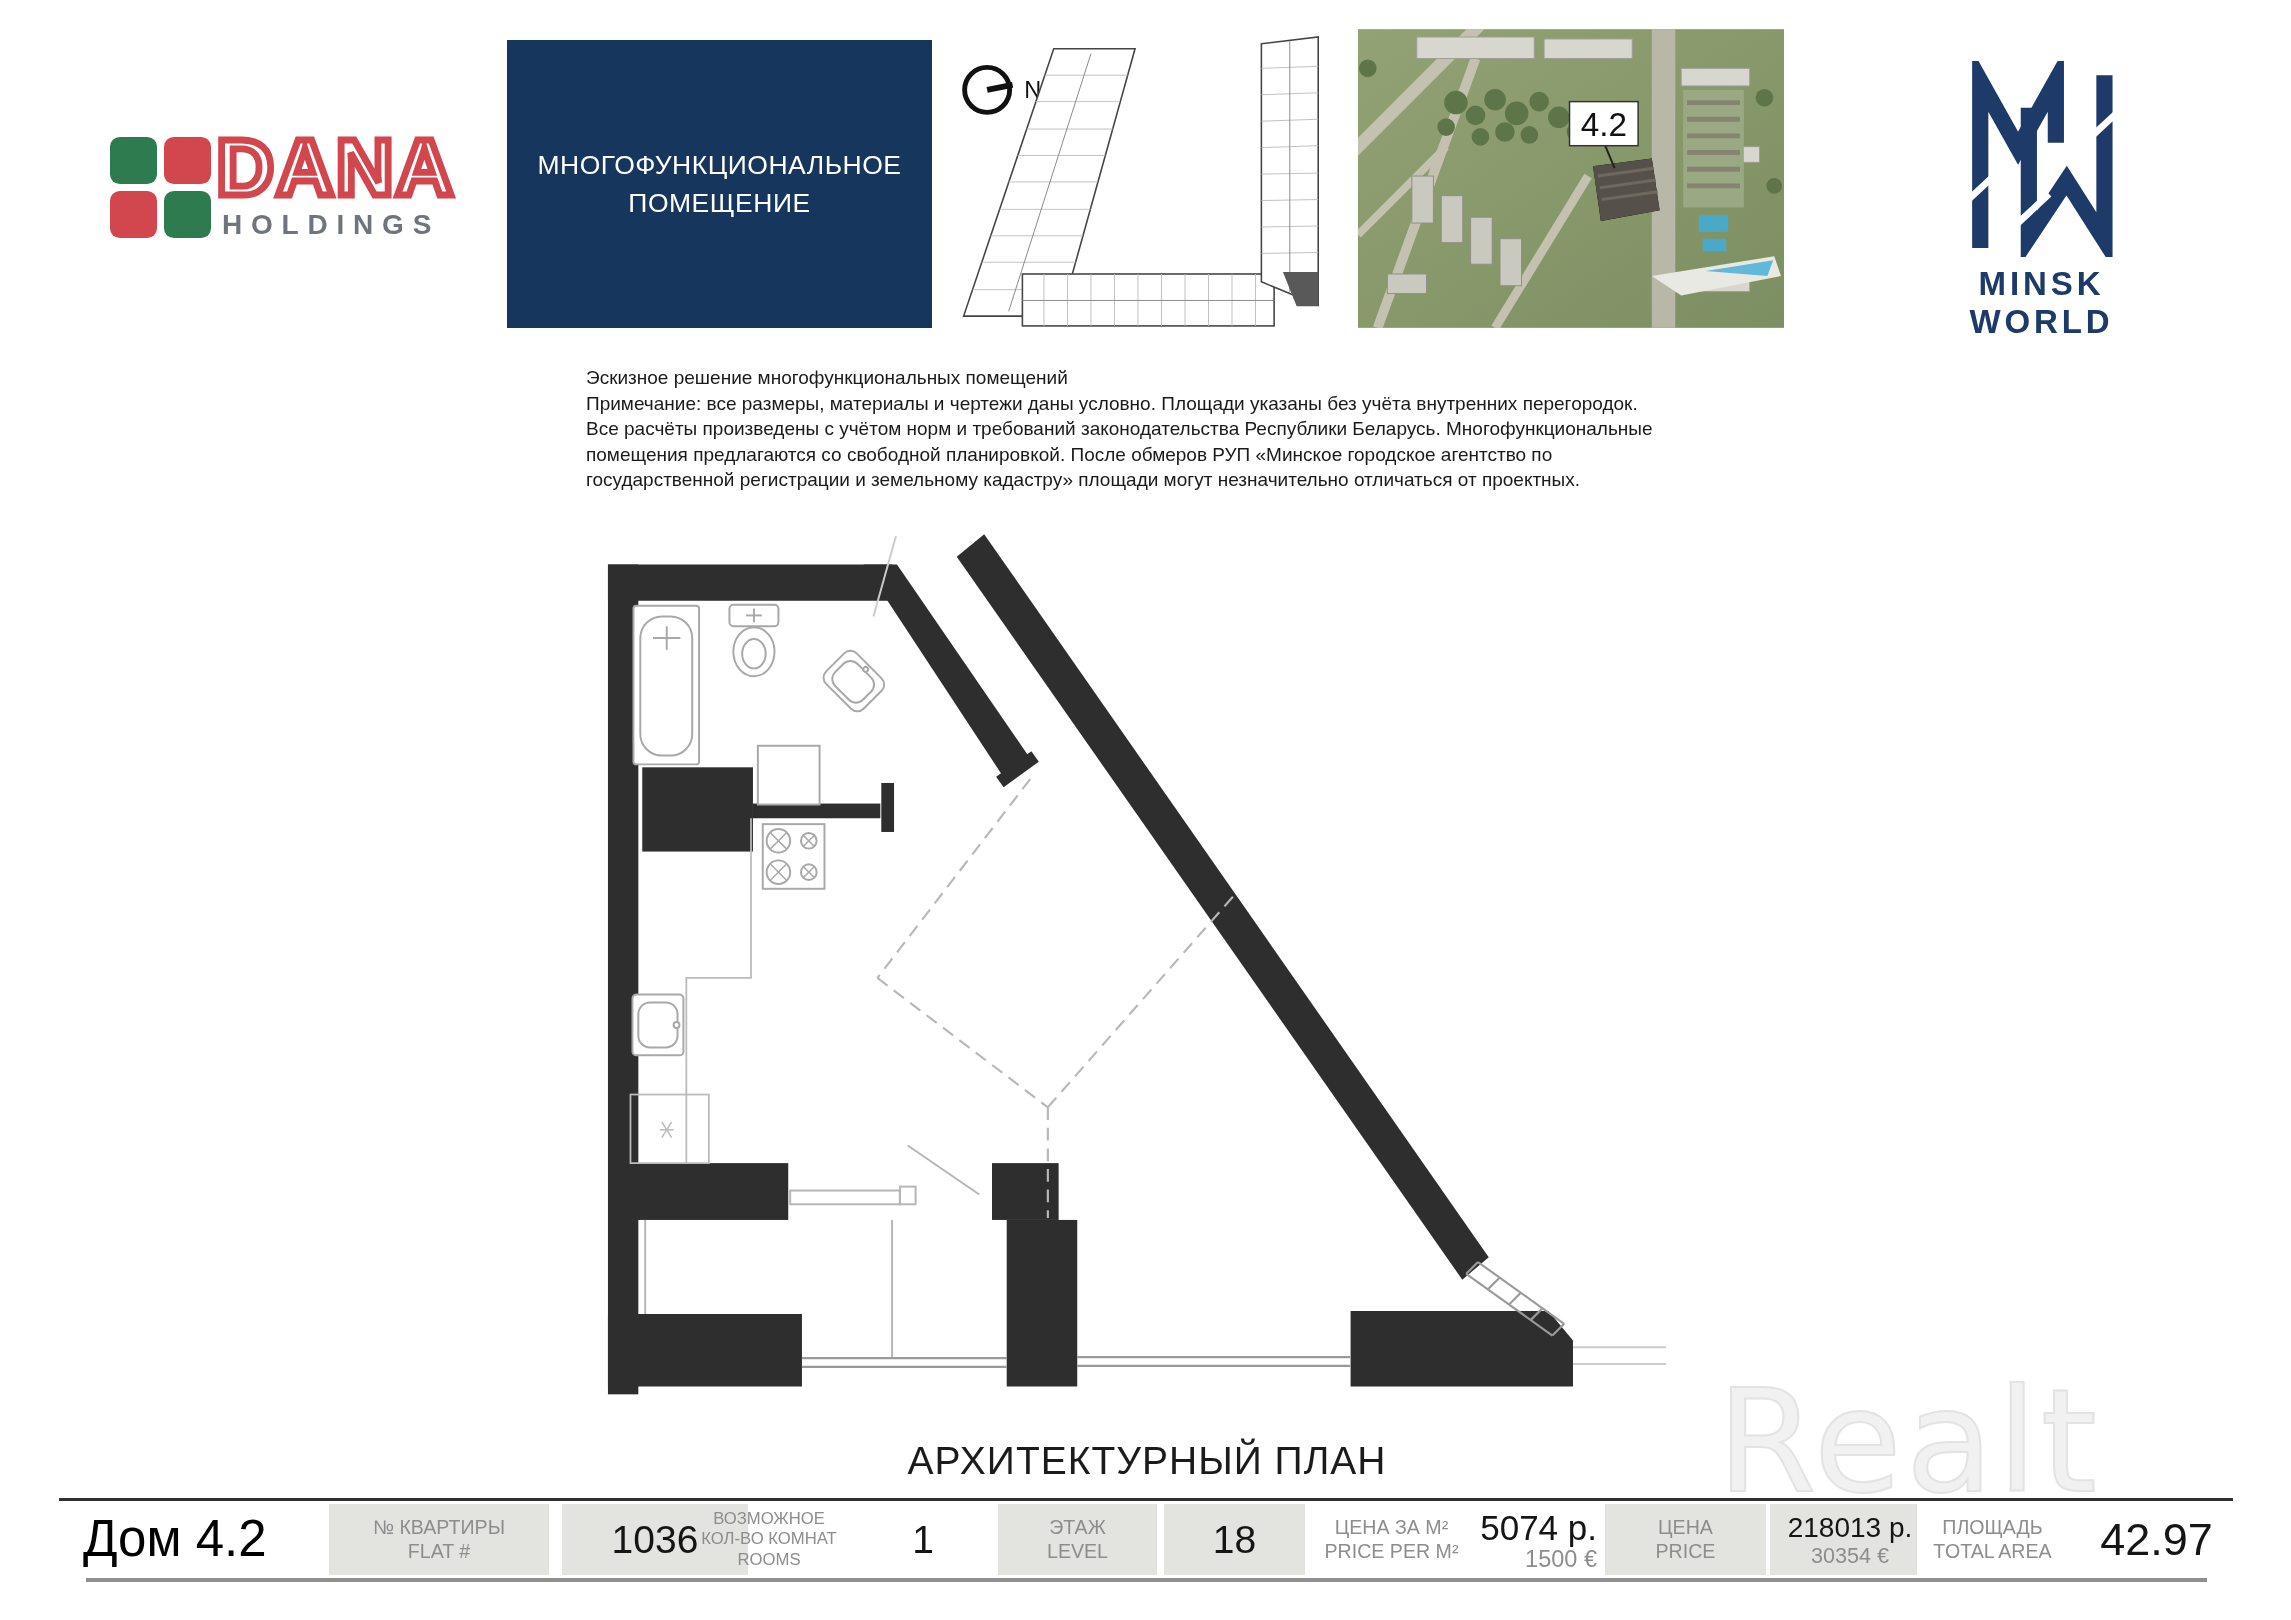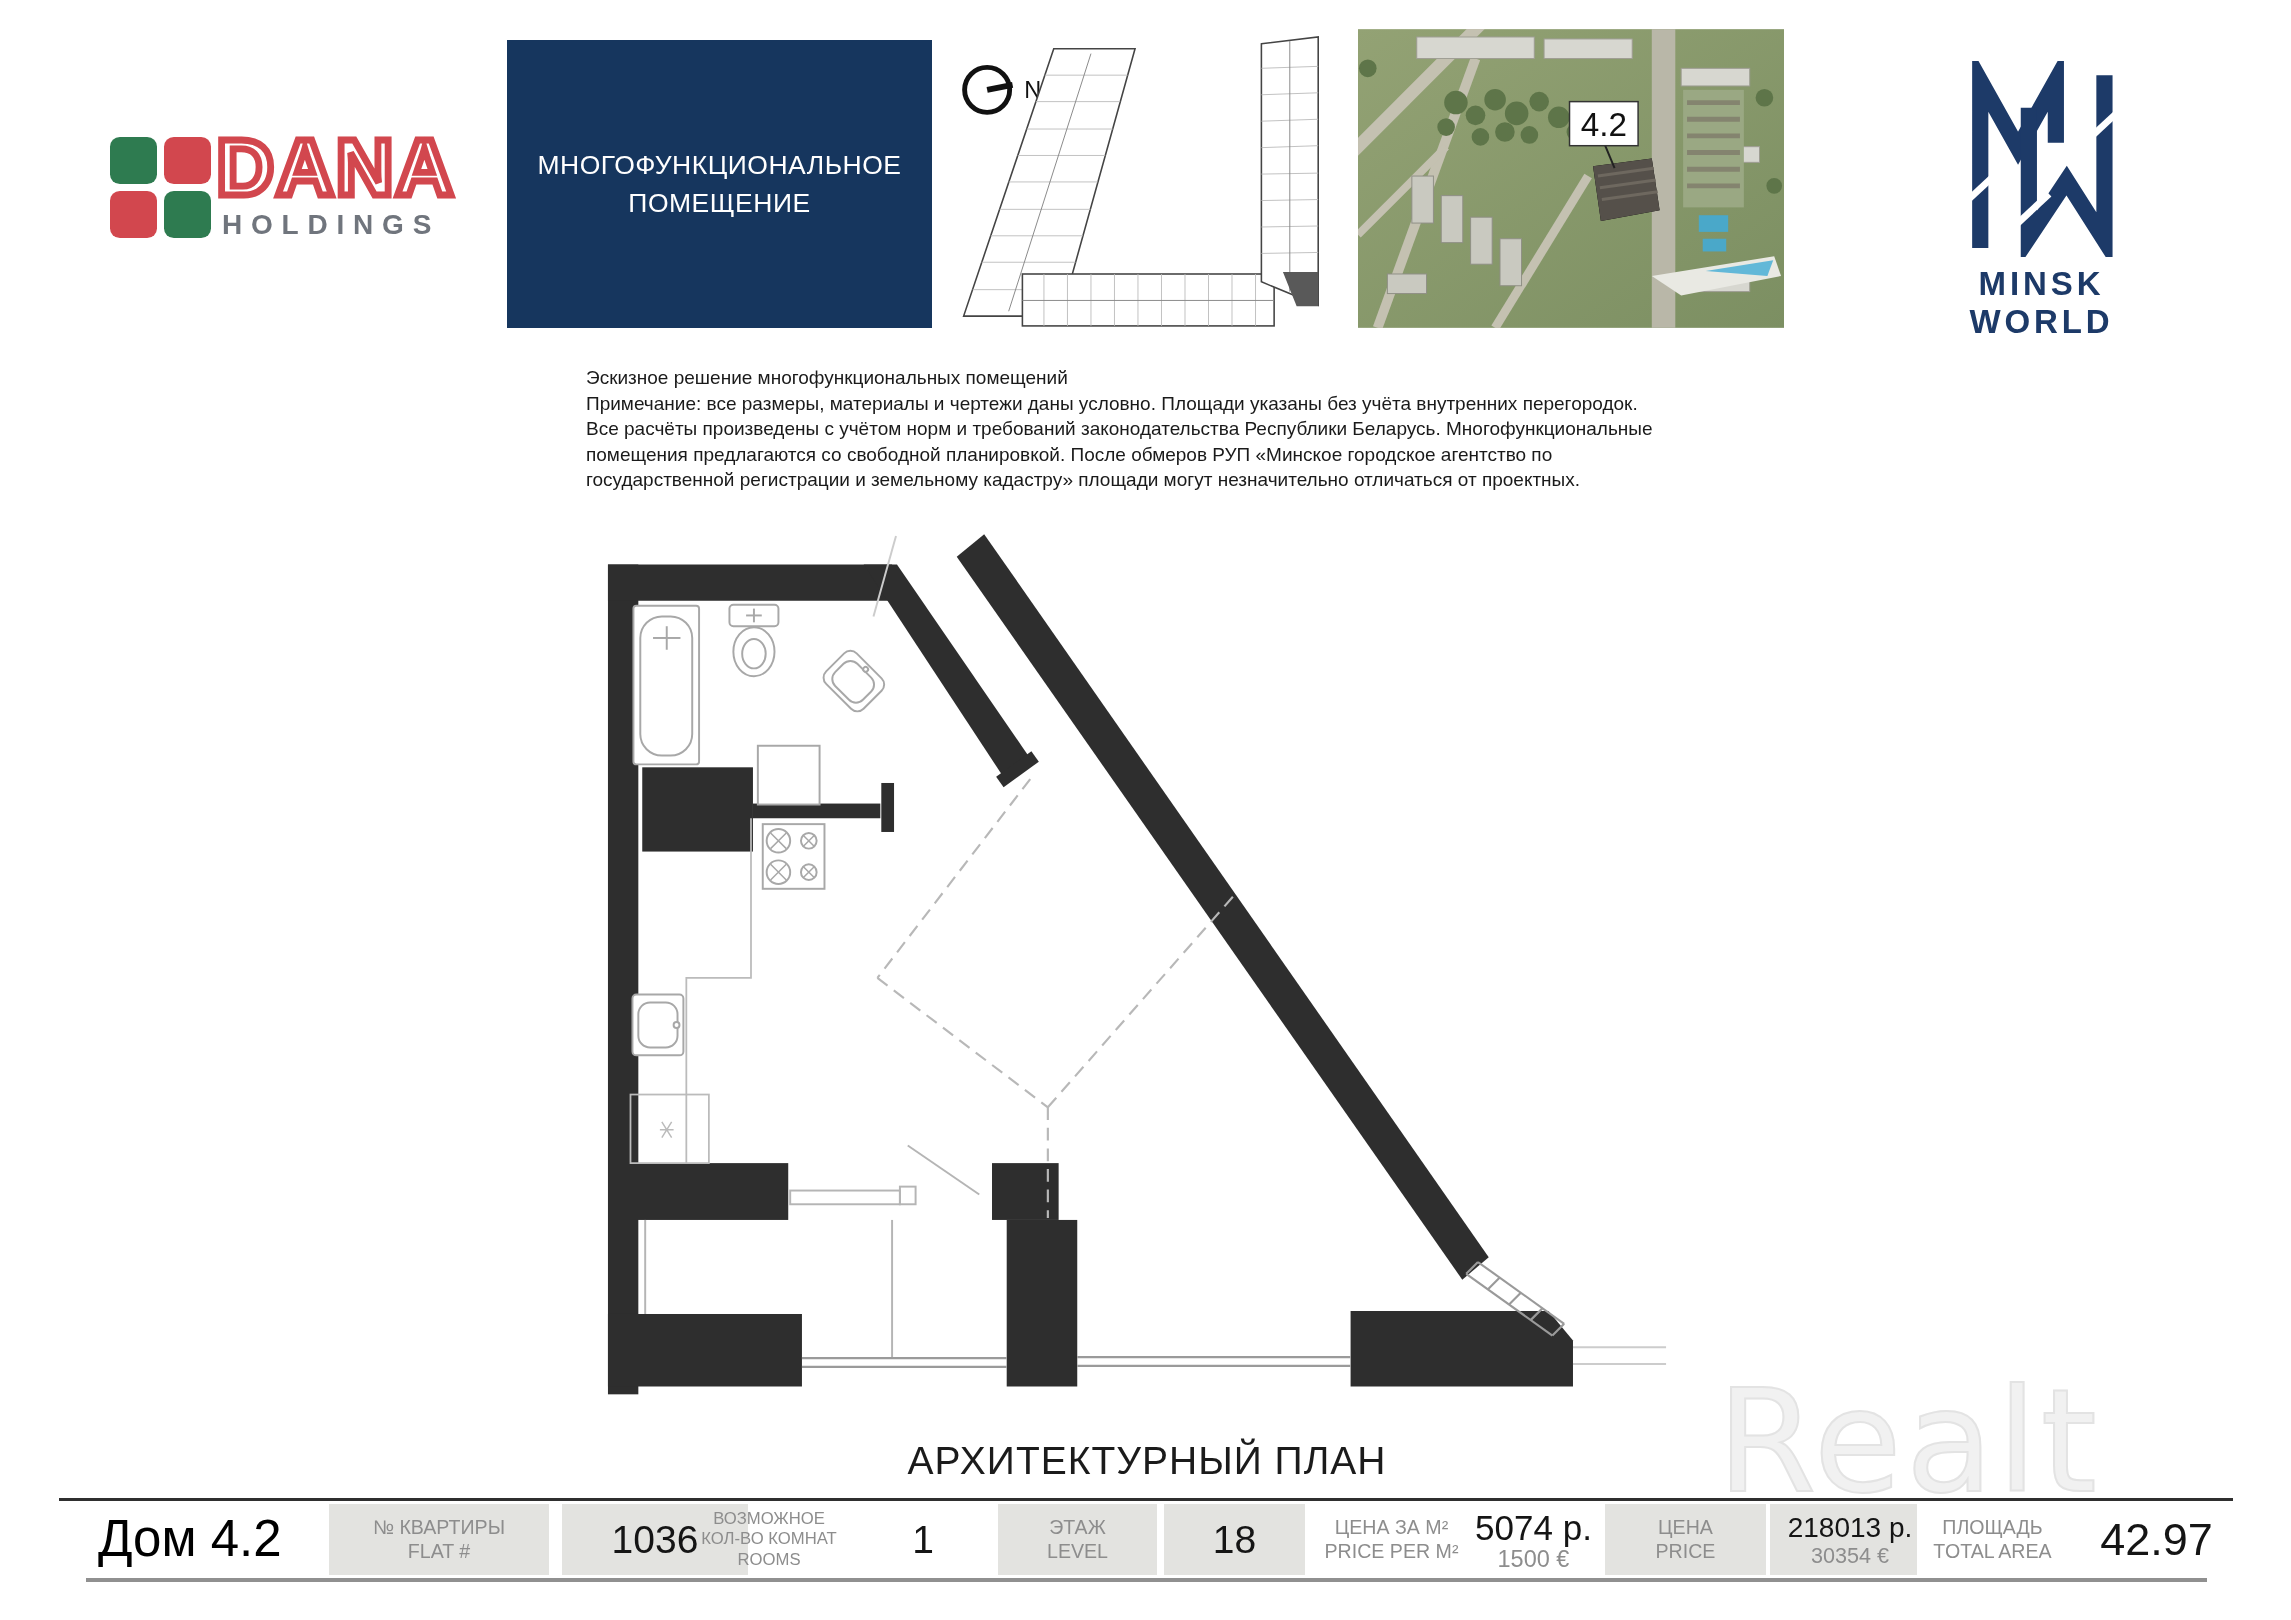--- a/index.html
+++ b/index.html
@@ -38,21 +38,21 @@
     letter-spacing:1px;color:#1b1b1b;}
 
   
   .watermark{left:1717px;top:1370px;font-size:143px;font-weight:normal;line-height:1;
     font-family:"DejaVu Sans", sans-serif;color:#f1f1f1;-webkit-text-stroke:2px #e3e3e3;
     letter-spacing:3.9px;}
 
   
   .bar-top{left:59px;top:1498px;width:2174px;height:2.9px;background:#2f2f2f;}
   .bar-bottom{left:86px;top:1578px;width:2121px;height:3.9px;background:#909090;}
-  .house{left:83px;top:1509px;font-size:51px;color:#000;margin-left:15px;}
+  .house{left:83px;top:1509px;font-size:51px;color:#000;}
   .cell{top:1504px;height:71px;display:flex;flex-direction:column;align-items:center;
     justify-content:center;text-align:center;}
   .graybox{background:#e3e3e0;}
   .lbl{color:#8d8d8d;font-size:19.6px;line-height:23.5px;}
   .lbl-sm{color:#8d8d8d;font-size:16.7px;line-height:20.6px;}
   .val{color:#151515;}
 </style>
 </head>
 <body>
 
@@ -319,21 +319,21 @@
   <span class="lbl">LEVEL</span>
 </div>
 <div class="abs cell graybox" style="left:1164px;width:141px">
   <span class="val" style="font-size:39px">18</span>
 </div>
 
 <div class="abs cell" style="left:1318px;width:147px">
   <span class="lbl">ЦЕНА ЗА М²</span>
   <span class="lbl">PRICE PER M²</span>
 </div>
-<div class="abs cell" style="left:1470px;width:127px;align-items:center">
+<div class="abs cell" style="left:1470px;width:127px;align-items:flex-end">
   <span class="val" style="font-size:35px">5074 р.</span>
   <span class="lbl" style="font-size:23.5px">1500 €</span>
 </div>
 
 <div class="abs cell graybox" style="left:1605px;width:161px">
   <span class="lbl">ЦЕНА</span>
   <span class="lbl">PRICE</span>
 </div>
 <div class="abs cell graybox" style="left:1770px;width:147px;align-items:center;padding-left:13px;box-sizing:border-box">
   <span class="val" style="font-size:28px">218013 р.</span>

